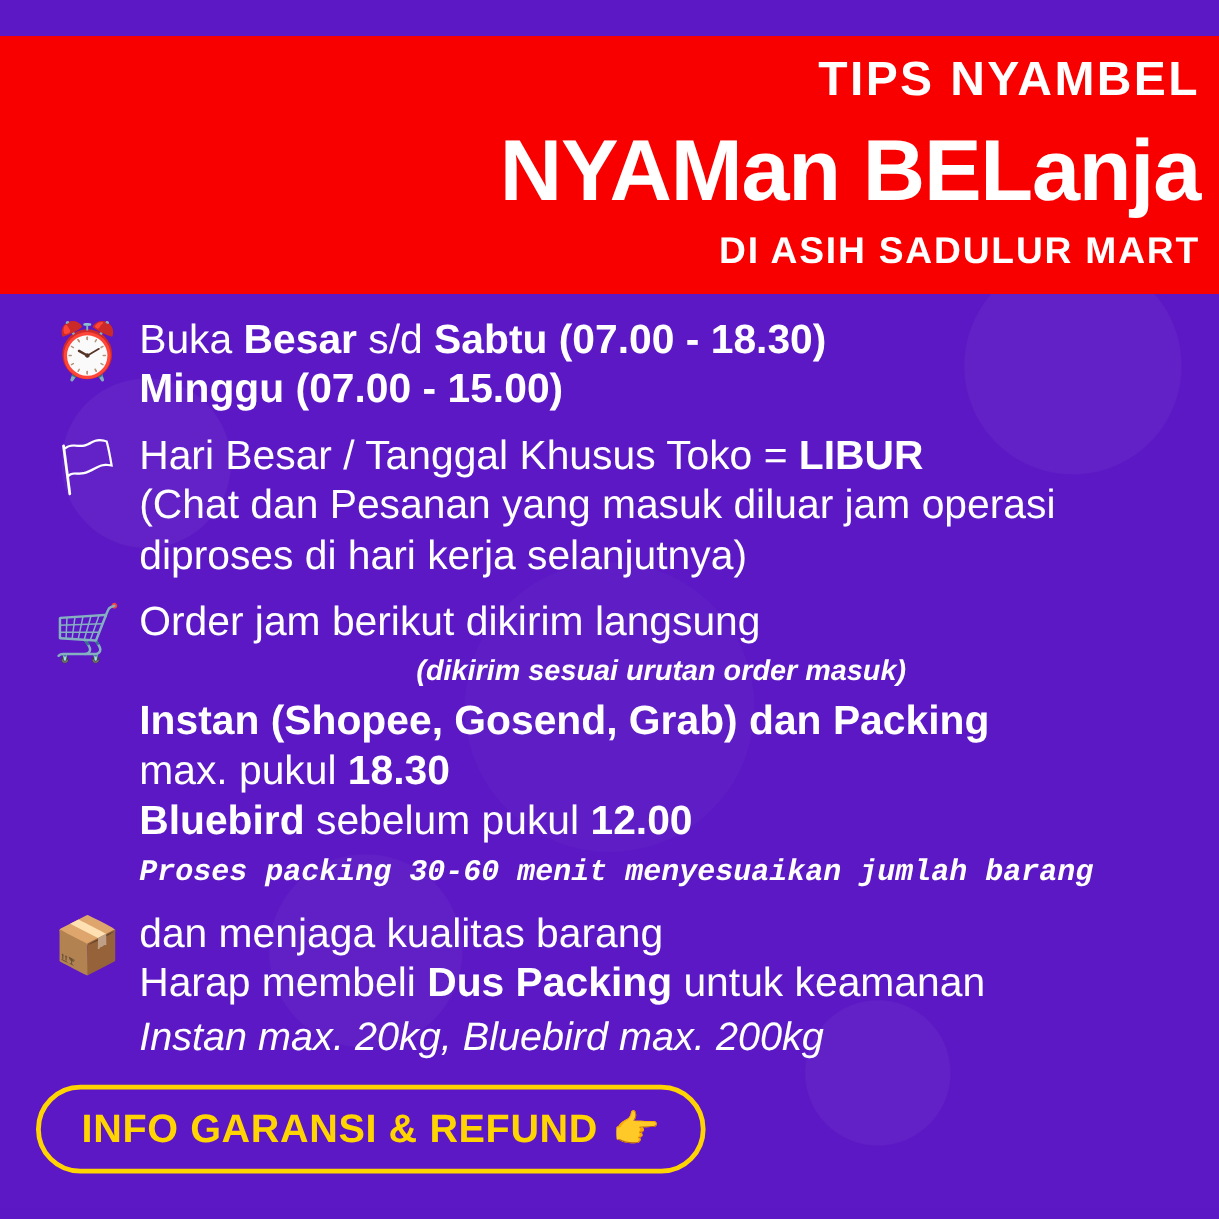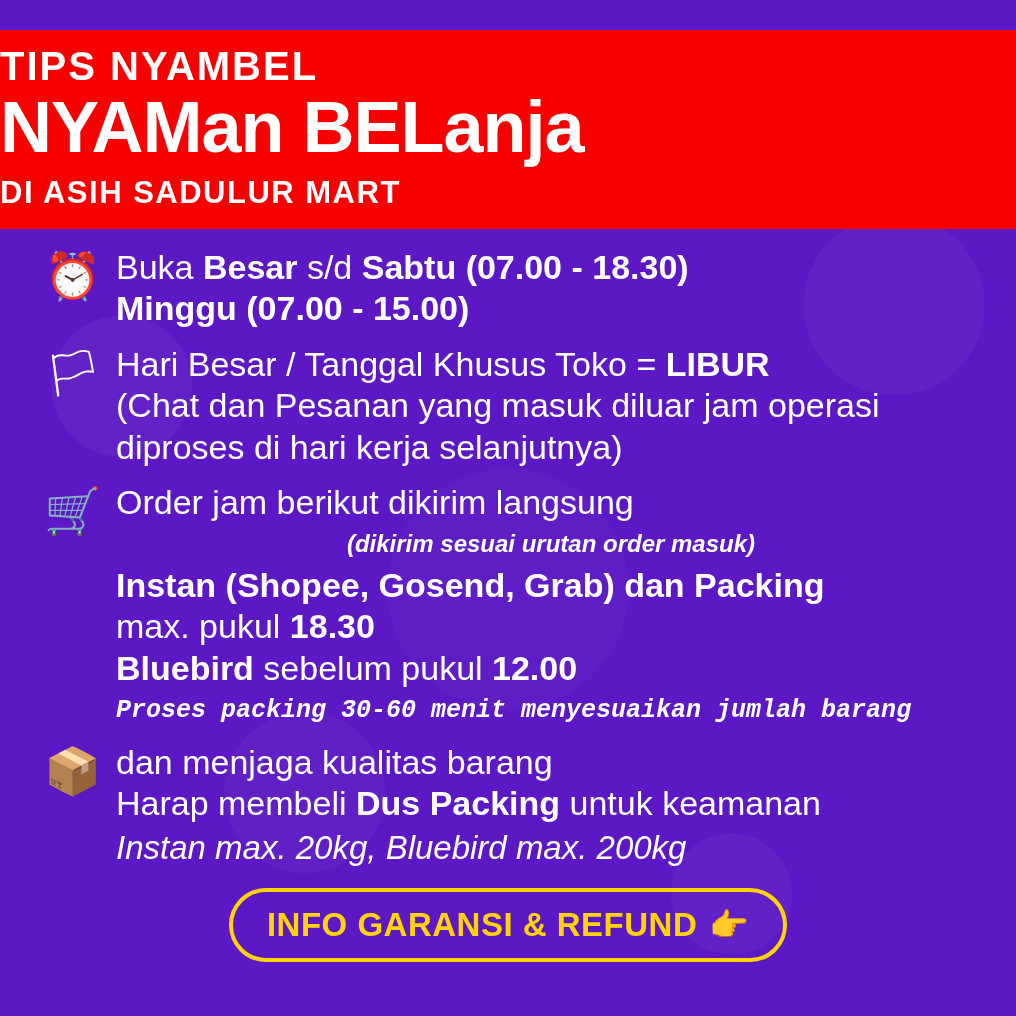--- a/index.html
+++ b/index.html
@@ -29,37 +29,37 @@
   }
 
   
   .topbar {
     height: 30px;
     background: #5b18c4;
   }
   .header {
     background: #f90000;
     padding: 14px 16px 18px 0;
-    text-align: left;
+    text-align: right;
     color: #ffffff;
   }
   .header .line1 {
     font-family: "Liberation Sans", sans-serif;
     font-weight: bold;
     font-size: 40px;
     letter-spacing: 2px;
     line-height: 1.1;
   }
   .header .line2 {
     font-family: "Liberation Sans", sans-serif;
     font-weight: bold;
     font-size: 72px;
     letter-spacing: -1px;
     line-height: 1.05;
-    margin-top: 2px;
+    margin-top: 18px;
   }
   .header .line3 {
     font-family: "Liberation Sans", sans-serif;
     font-weight: bold;
     font-size: 31px;
     letter-spacing: 1.5px;
     line-height: 1.2;
     margin-top: 8px;
   }
 
@@ -121,21 +121,20 @@
     font-style: italic;
     font-size: 33px;
     line-height: 1.25;
     margin-top: 2px;
   }
   .row.spacer-top { margin-top: 6px; }
 
   
   .cta-wrap {
     display: flex;
-    justify-content: center;
     margin-top: 20px;
   }
   .cta {
     border: 4px solid #ffd400;
     border-radius: 38px;
     padding: 14px 34px;
     display: flex;
     align-items: center;
     gap: 12px;
     background: transparent;

